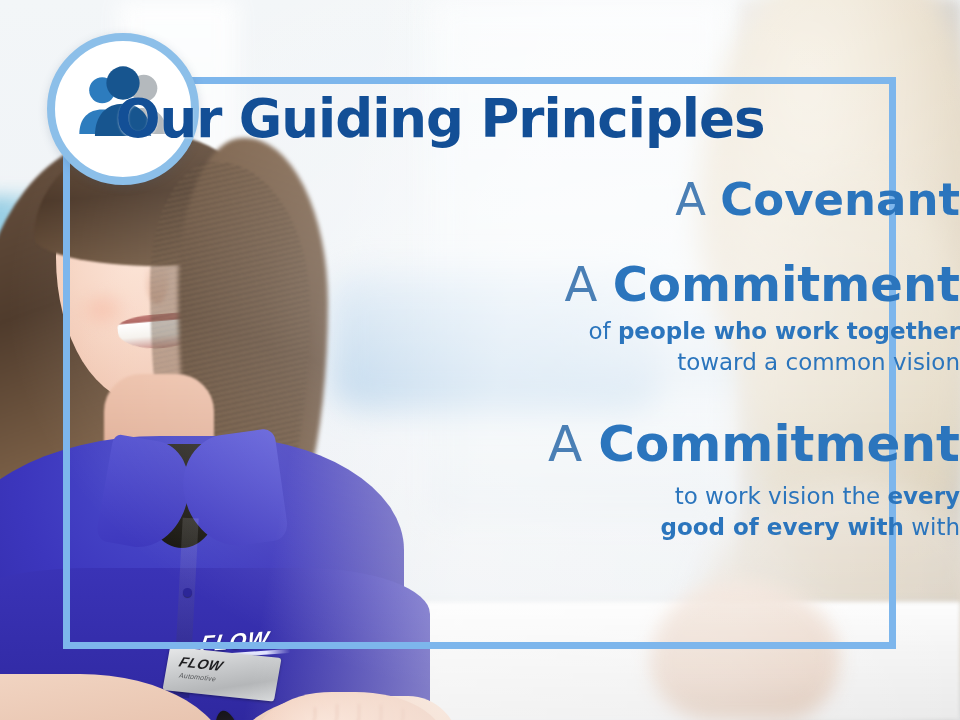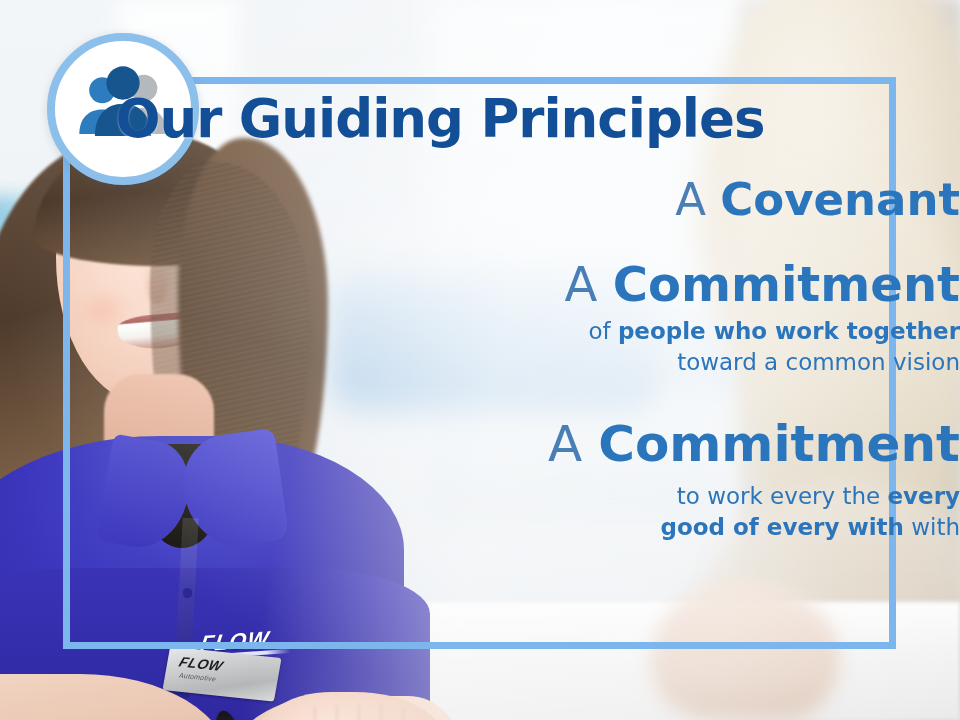--- a/index.html
+++ b/index.html
@@ -472,20 +472,20 @@
         <span>toward a common vision</span>
       </div>
     </div>
 
     <div class="pr pr-3">
       <div class="pr-title">
         <span class="art">A</span>
         <span class="word">Commitment</span>
       </div>
       <div class="pr-sub">
-        <span>to work every the </span><b>every</b><br>
+        <span>to work vision the </span><b>every</b><br>
         <b>good of every with</b><span> with</span><br>
       </div>
     </div>
 
   </div>
 
 </div>
 
 </body></html>

